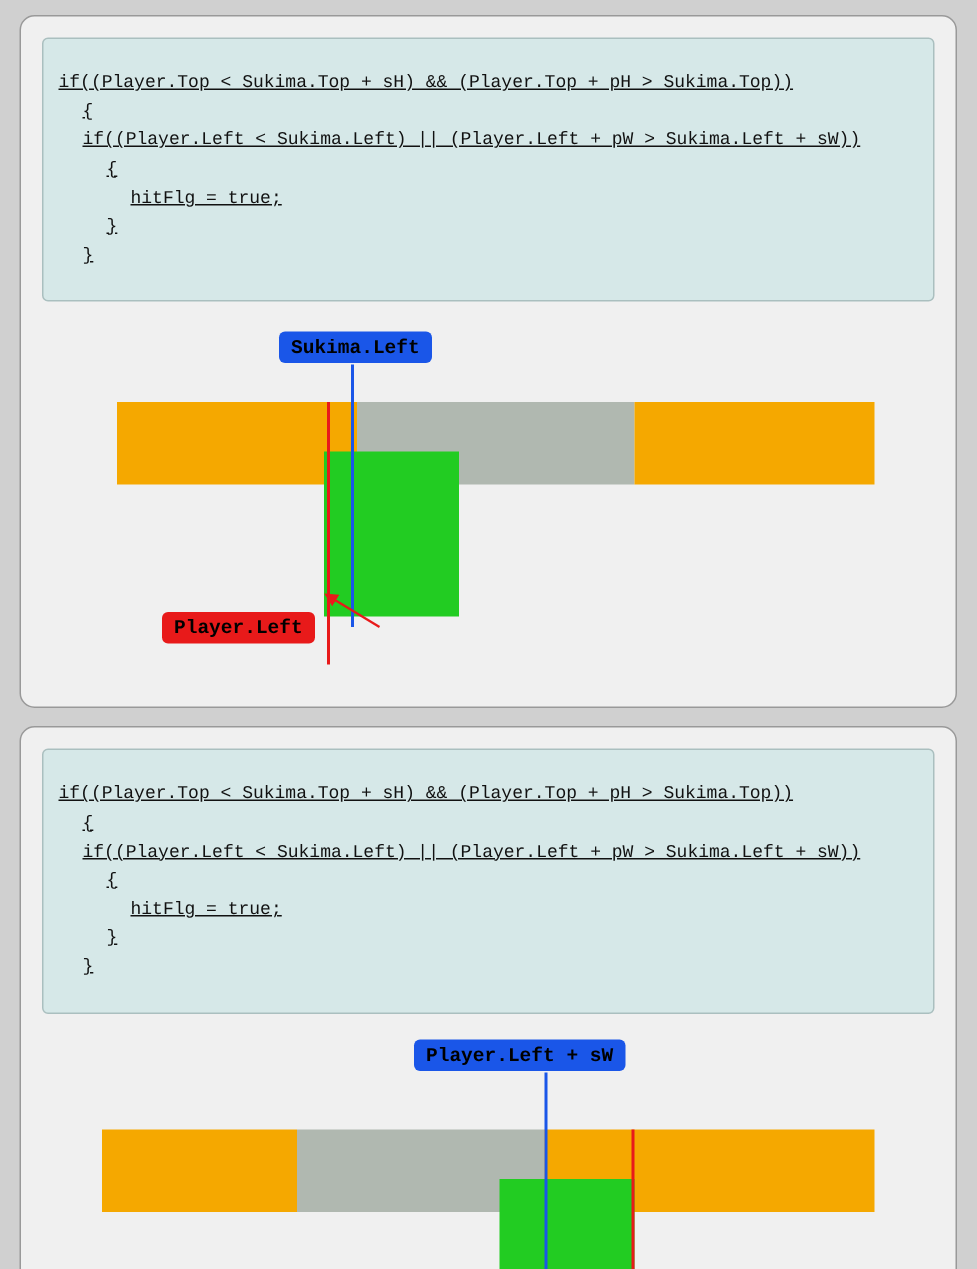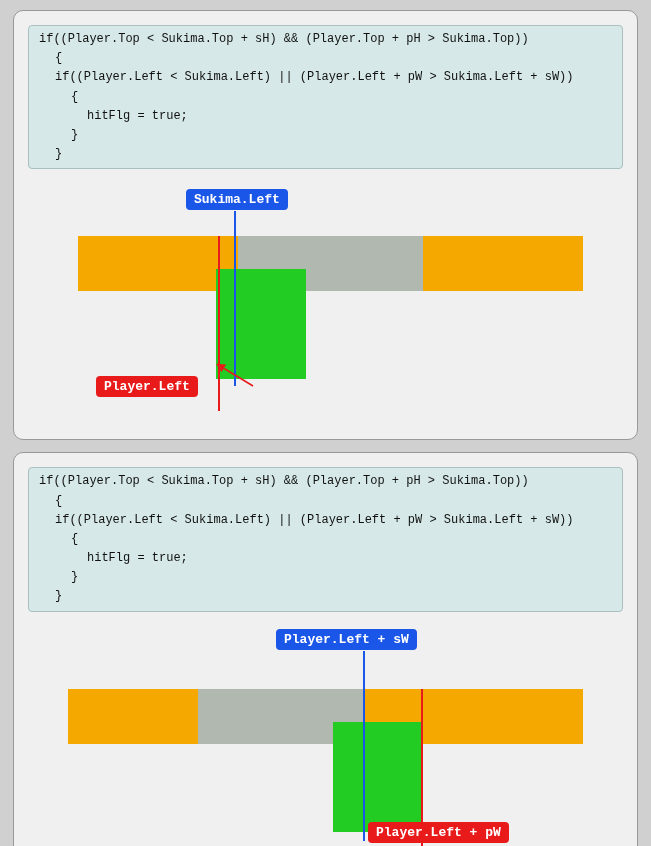--- a/index.html
+++ b/index.html
@@ -21,46 +21,47 @@
       width: 625px;
       padding: 14px 14px 18px 14px;
       display: flex;
       flex-direction: column;
       gap: 12px;
     }
     .code-block {
       background: #d6e8e8;
       border: 1px solid #aabfbf;
       border-radius: 4px;
-      padding: 4px 10px;
+      padding: 20px 10px;
       font-size: 12px;
       line-height: 1.6;
       color: #111;
       white-space: pre;
+      text-decoration: underline;
     }
     .code-line { display: block; }
     .code-indent1 { padding-left: 16px; }
     .code-indent2 { padding-left: 32px; }
     .code-indent3 { padding-left: 48px; }
 
     
     .diagram {
       position: relative;
       width: 100%;
       height: 230px;
     }
 
     
     .label-badge {
       position: absolute;
       border-radius: 4px;
       padding: 3px 8px;
       font-size: 13px;
       font-weight: bold;
-      color: #ffffff;
+      color: #000000;
       white-space: nowrap;
       z-index: 10;
     }
     .label-blue { background: #1a56e8; }
     .label-red  { background: #e81a1a; }
 
     
     .shape {
       position: absolute;
     }
@@ -118,21 +119,21 @@
     "></div>
 
     <div style="
       position:absolute;
       left:190px; top:55px;
       width:2px; height:175px;
       background:#e81a1a;
       z-index:8;
     "></div>
 
-    <div class="label-badge label-red" style="left:68px; top:195px;">Player.Left</div>
+    <div class="label-badge label-red" style="left:80px; top:195px;">Player.Left</div>
 
     <svg style="position:absolute;left:80px;top:195px;width:120px;height:30px;overflow:visible;z-index:9;">
       <line x1="145" y1="10" x2="112" y2="-10" stroke="#e81a1a" stroke-width="1.5" marker-end="url(#arr1)"></line>
       <defs>
         <marker id="arr1" markerWidth="6" markerHeight="6" refX="3" refY="3" orient="auto">
           <path d="M0,0 L6,3 L0,6 Z" fill="#e81a1a"></path>
         </marker>
       </defs>
     </svg>
   </div>

